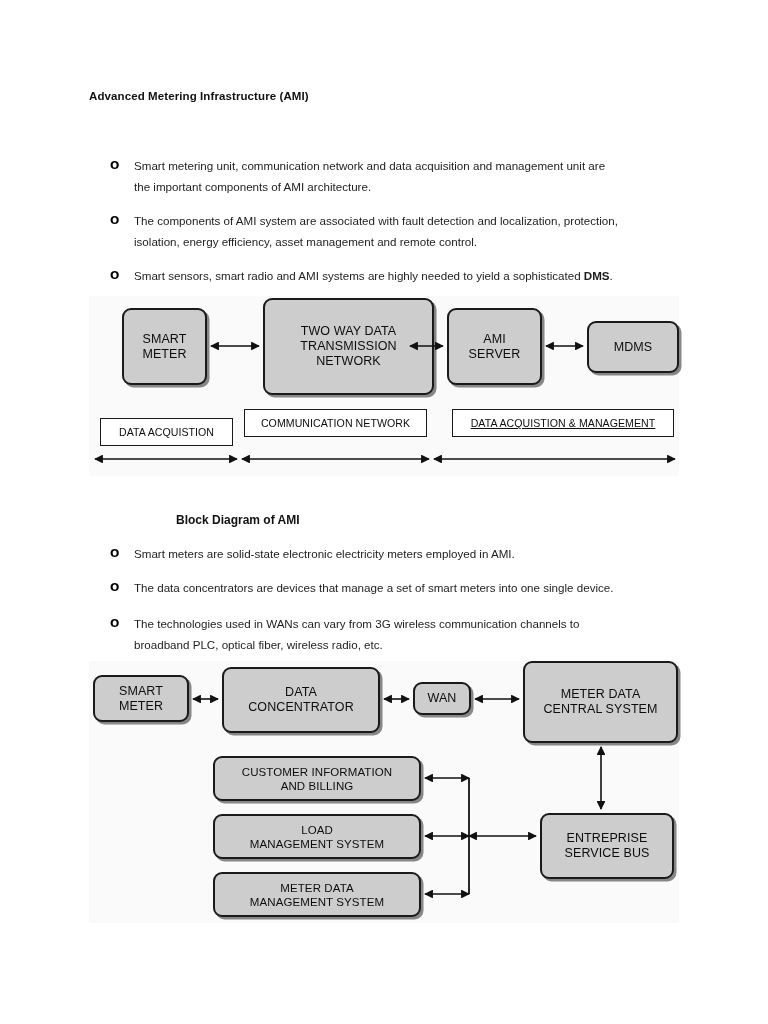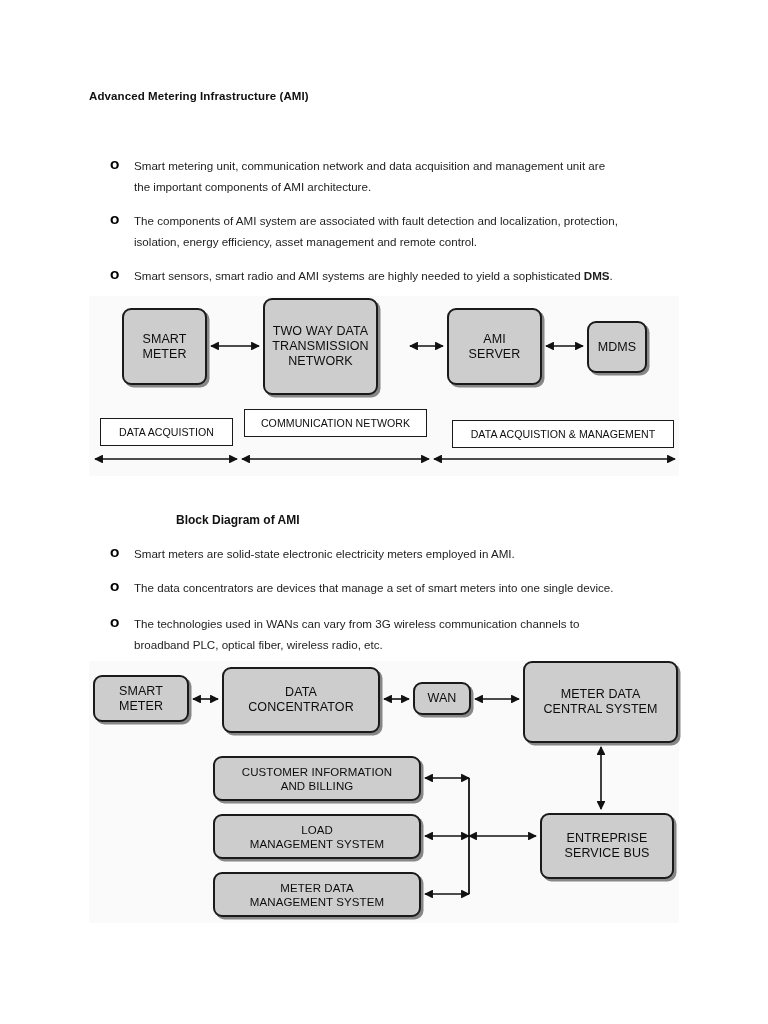--- a/index.html
+++ b/index.html
@@ -150,50 +150,50 @@
 
   <div class="diagram" style="left:89px; top:296px; width:590px; height:180px;">
 
     <div class="node" style="left:33px; top:12px; width:85px; height:77px;">
       <span>
         <span>SMART</span><br>
         <span>METER</span>
       </span>
     </div>
 
-    <div class="node" style="left:174px; top:2px; width:115px; height:97px;">
+    <div class="node" style="left:174px; top:2px; width:171px; height:97px;">
       <span>
         <span>TWO WAY DATA</span><br>
         <span>TRANSMISSION</span><br>
         <span>NETWORK</span>
       </span>
     </div>
 
     <div class="node" style="left:358px; top:12px; width:95px; height:77px;">
       <span>
         <span>AMI</span><br>
         <span>SERVER</span>
       </span>
     </div>
 
-    <div class="node" style="left:498px; top:25px; width:60px; height:52px;">
+    <div class="node" style="left:498px; top:25px; width:92px; height:52px;">
       <span>
         <span>MDMS</span>
       </span>
     </div>
 
     <div class="tagbox" style="left:11px; top:113px; width:133px; height:28px;margin-top:9px;">
       <span>DATA ACQUISTION</span>
     </div>
 
     <div class="tagbox" style="left:155px; top:113px; width:183px; height:28px;">
       <span>COMMUNICATION NETWORK</span>
     </div>
 
-    <div class="tagbox" style="left:363px; top:124px; width:222px; height:28px;">
+    <div class="tagbox" style="left:363px; top:113px; width:222px; height:28px;text-decoration:underline;">
       <span>DATA ACQUISTION &amp; MANAGEMENT</span>
     </div>
 
     <svg class="wires" width="590" height="180">
       <defs>
         <marker id="ah1" viewBox="0 0 10 10" refX="9" refY="5" markerWidth="5.5" markerHeight="5.5" orient="auto-start-reverse">
           <path d="M 0 0 L 10 5 L 0 10 z" fill="#111"></path>
         </marker>
       </defs>
       <g stroke="#111" stroke-width="1.6" fill="none" marker-start="url(#ah1)" marker-end="url(#ah1)">

